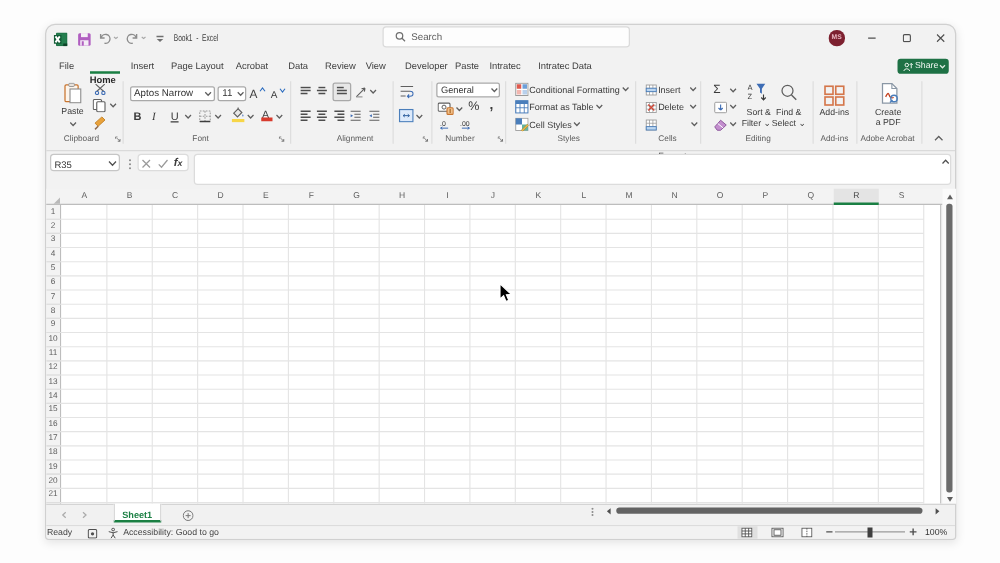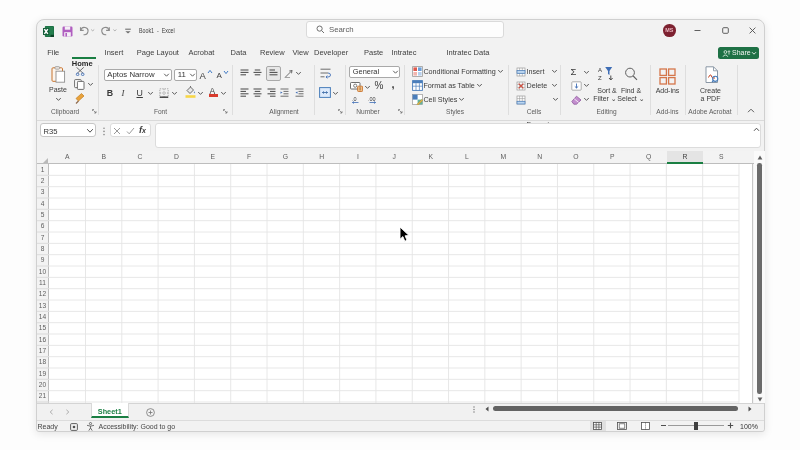--- a/index.html
+++ b/index.html
@@ -55,24 +55,24 @@
 <path d="M0.6 0.6 L6.4 6.4 M6.4 0.6 L0.6 6.4" stroke="#4f4f4f" stroke-width="0.9"></path>
     </svg>
 <div class="a" style="left:47.2px;top:48.4px;font-size:7.5px;font-weight:normal;color:#404040;white-space:nowrap;">File</div>
 <div class="a" style="left:71.8px;top:48.4px;font-size:7.5px;font-weight:bold;color:#262626;white-space:nowrap;margin-top:11px;">Home</div>
 <div class="a" style="left:104.6px;top:48.4px;font-size:7.5px;font-weight:normal;color:#404040;white-space:nowrap;">Insert</div>
 <div class="a" style="left:136.8px;top:48.4px;font-size:7.5px;font-weight:normal;color:#404040;white-space:nowrap;">Page Layout</div>
 <div class="a" style="left:188.6px;top:48.4px;font-size:7.5px;font-weight:normal;color:#404040;white-space:nowrap;">Acrobat</div>
 <div class="a" style="left:230.6px;top:48.4px;font-size:7.5px;font-weight:normal;color:#404040;white-space:nowrap;">Data</div>
 <div class="a" style="left:260px;top:48.4px;font-size:7.5px;font-weight:normal;color:#404040;white-space:nowrap;">Review</div>
 <div class="a" style="left:292.5px;top:48.4px;font-size:7.5px;font-weight:normal;color:#404040;white-space:nowrap;">View</div>
-<div class="a" style="left:314px;top:48.4px;font-size:7.5px;font-weight:normal;color:#404040;white-space:nowrap;">Developer</div>
+<div class="a" style="left:324px;top:48.4px;font-size:7.5px;font-weight:normal;color:#404040;white-space:nowrap;">Developer</div>
 <div class="a" style="left:364px;top:48.4px;font-size:7.5px;font-weight:normal;color:#404040;white-space:nowrap;">Paste</div>
 <div class="a" style="left:391.5px;top:48.4px;font-size:7.5px;font-weight:normal;color:#404040;white-space:nowrap;">Intratec</div>
-<div class="a" style="left:430.5px;top:48.4px;font-size:7.5px;font-weight:normal;color:#404040;white-space:nowrap;margin-left:16px;">Intratec Data</div>
+<div class="a" style="left:430.5px;top:48.4px;font-size:7.5px;font-weight:normal;color:#404040;white-space:nowrap;">Intratec Data</div>
 <div class="a" style="left:72.2px;top:57.2px;width:24px;height:1.8px;background:#1a7f43;"></div>
 <div class="a" style="left:718px;top:46.5px;width:41px;height:12.5px;background:#1e7145;border-radius:2.5px;"></div>
 <svg class="a" style="left:721.5px;top:48.5px" width="9" height="9" viewBox="0 0 9 9">
 <circle cx="3.4" cy="3" r="1.4" fill="none" stroke="#e8f2ea" stroke-width="0.8"></circle>
 <path d="M1 7.8 a2.5 2.5 0 0 1 4.8 0" fill="none" stroke="#e8f2ea" stroke-width="0.8"></path>
 <path d="M7 5.6 V1.8 M5.8 2.9 L7 1.7 L8.2 2.9" fill="none" stroke="#e8f2ea" stroke-width="0.8"></path>
 </svg>
 <div class="a" style="left:732px;top:49.3px;font-size:7px;color:#f2f7f3;">Share</div>
 <svg class="a" style="left:751px;top:51px" width="6" height="5" viewBox="0 0 6 5">
 <path d="M1 1.2 L3 3.2 L5 1.2" fill="none" stroke="#dcebe0" stroke-width="1"></path>

